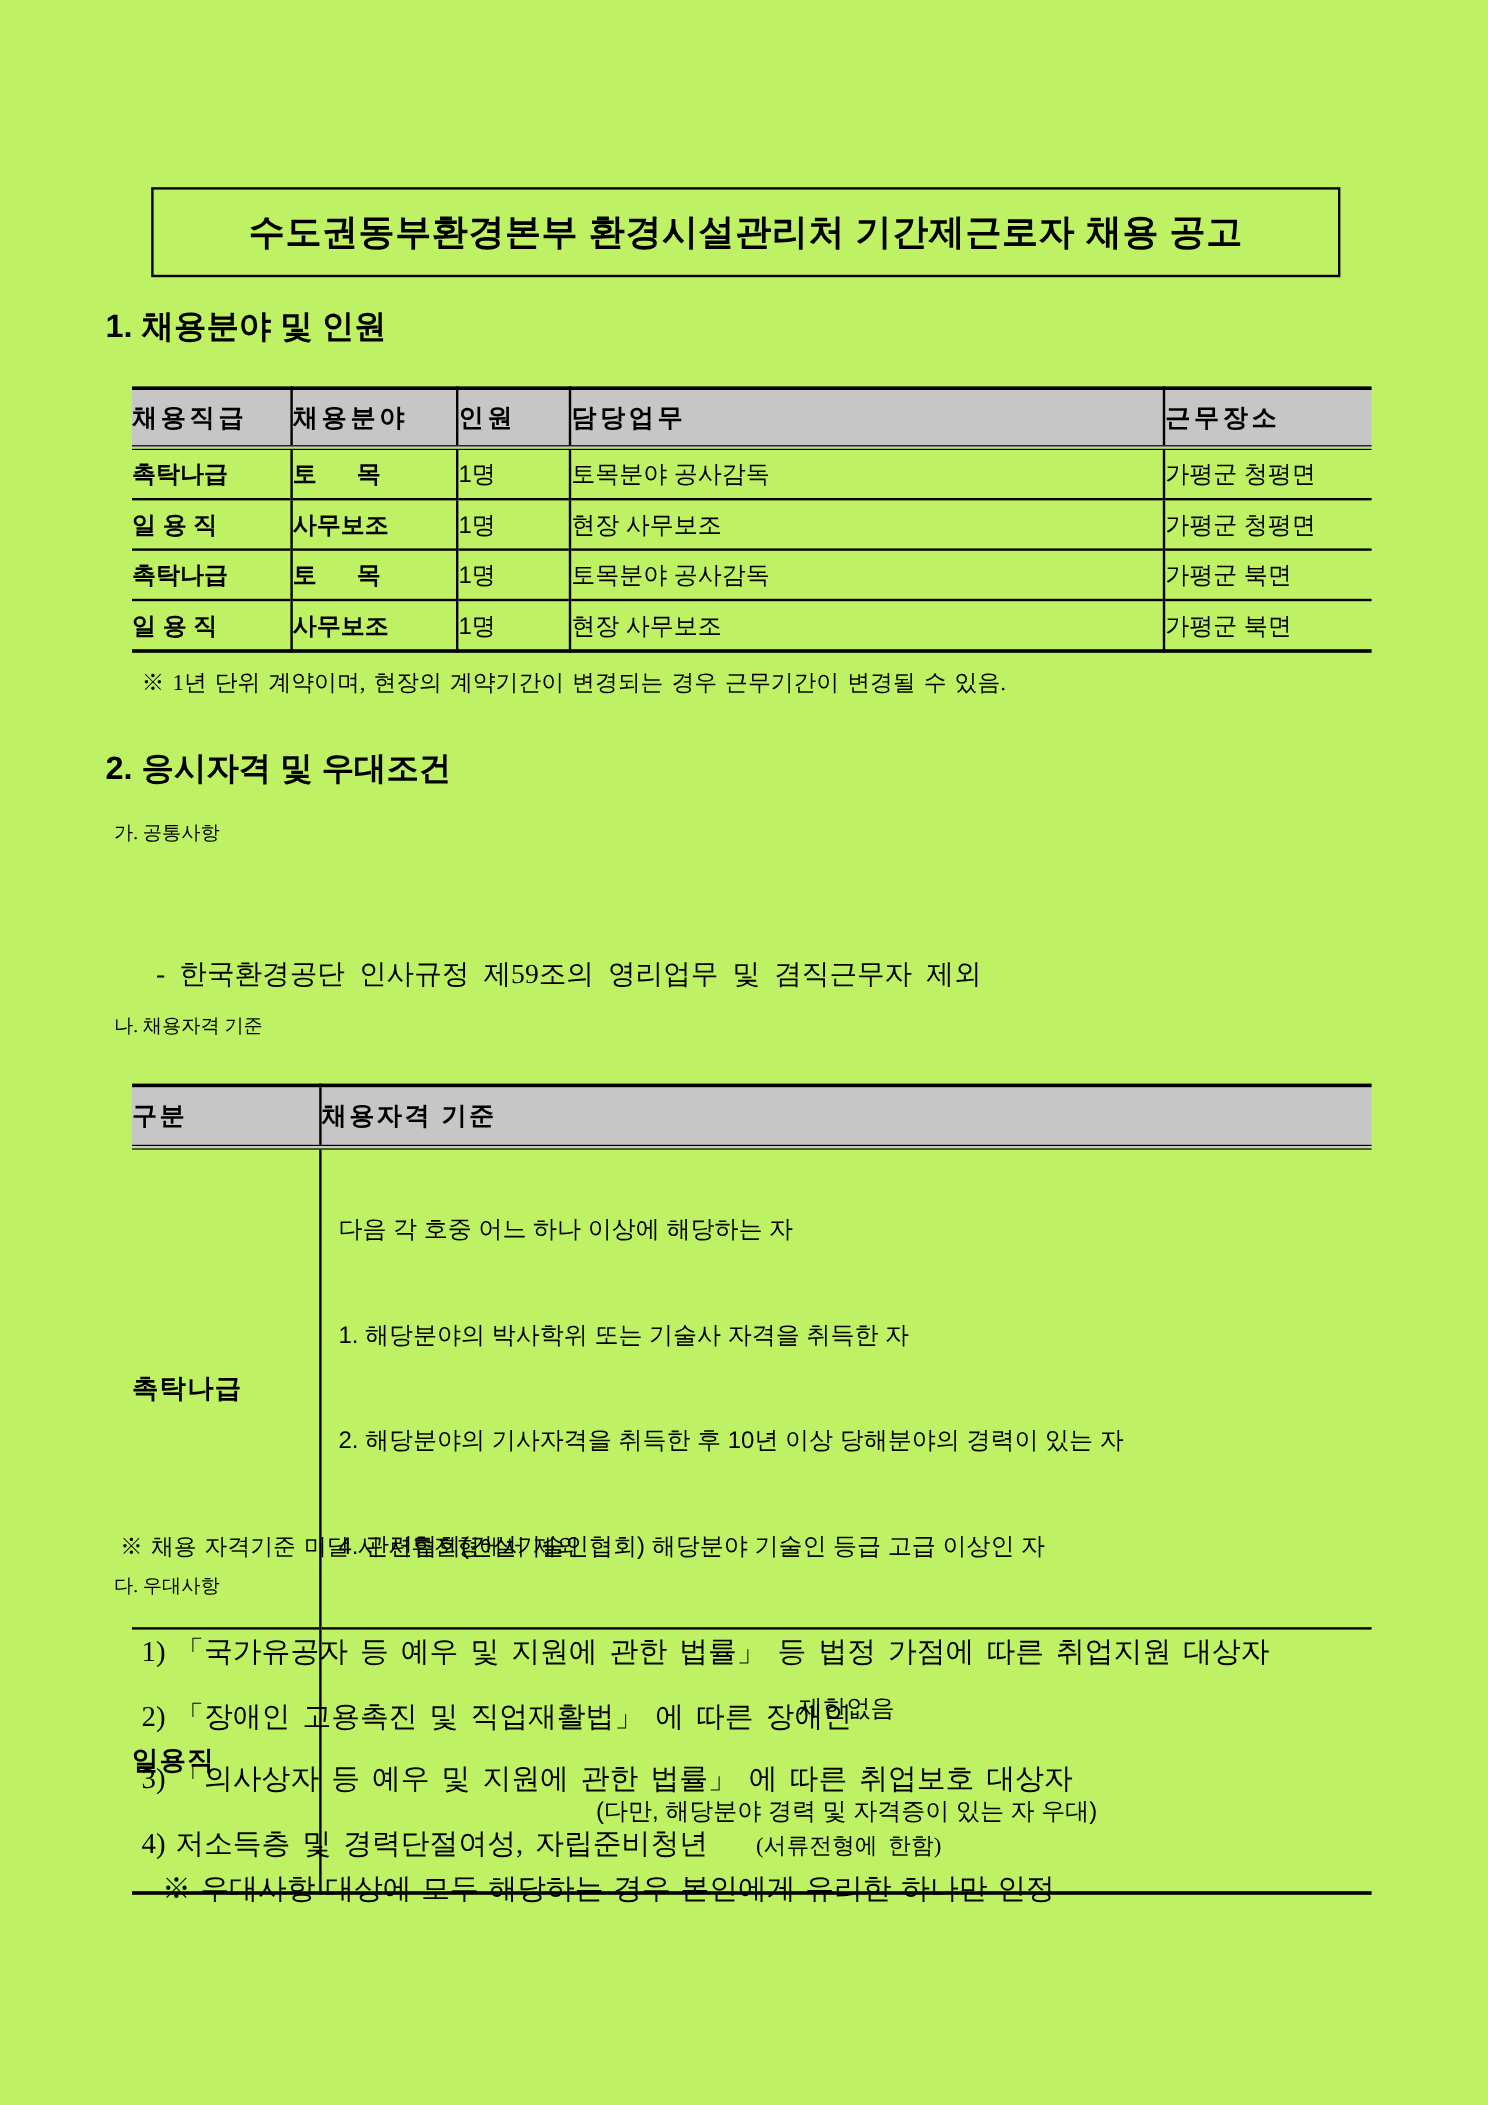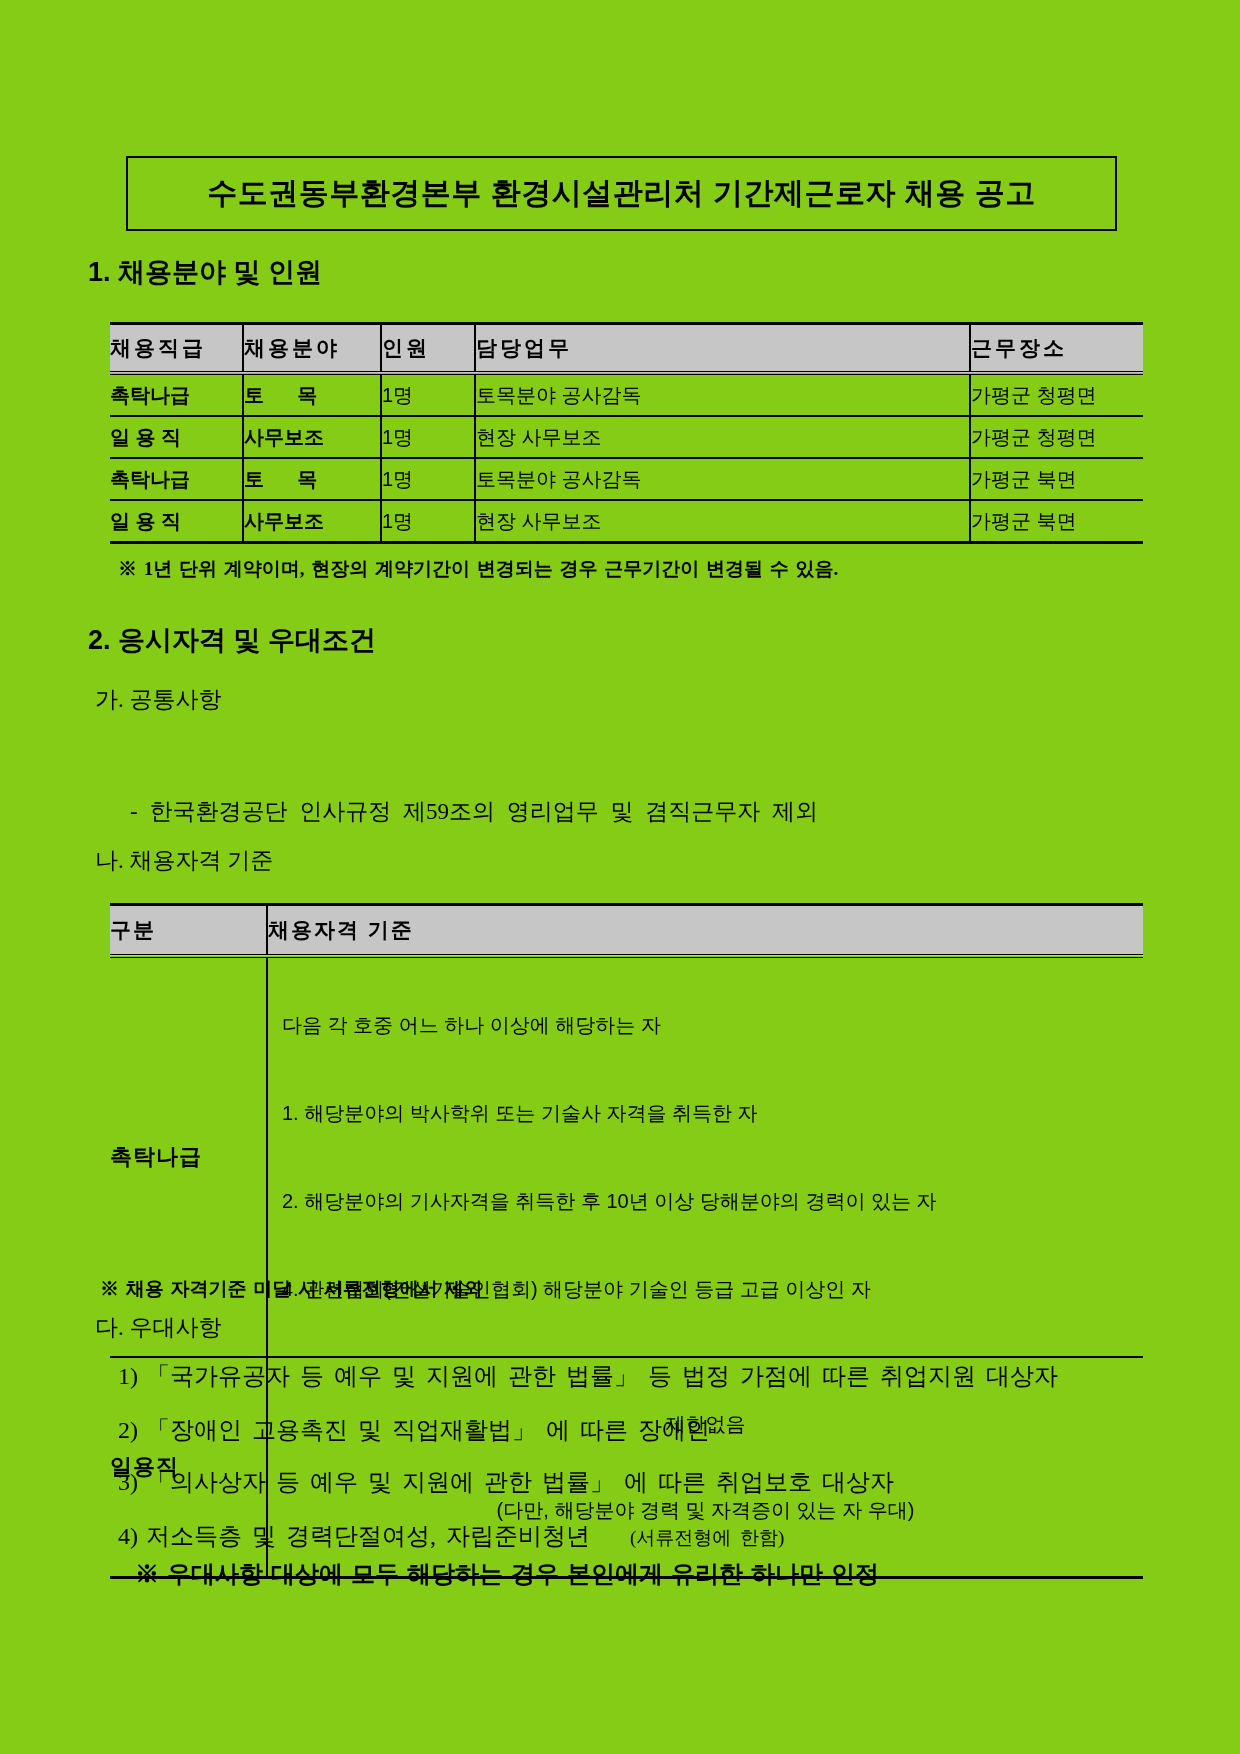--- a/index.html
+++ b/index.html
@@ -1,17 +1,17 @@
 <!DOCTYPE html>
 <html><head>
 <meta charset="utf-8">
 <style>
   html, body { margin:0; padding:0; background:#fff; }
   .page {
-    position:relative; width:1240px; height:1754px; background:#84cc16;
+    position:relative; width:1240px; height:1754px; background:#bef264;
     font-family:"Liberation Serif", serif; color:#000; overflow:hidden;
   }
 
   
   .title-box {
     position:absolute; left:126px; top:156px; width:987px; height:71px;
     border:2px solid #000; display:flex; align-items:center; justify-content:center;
   }
   .title-text {
     font-family:"Liberation Sans", sans-serif; font-weight:bold; font-size:30px;
@@ -46,27 +46,27 @@
   .t2 th { height:48px; font-size:21px; letter-spacing:2px; }
   .t2 .label-cell { font-weight:bold; font-size:22px; letter-spacing:1px; }
   .t2 .row-criteria { height:181px; }
   .t2 .row-daily { height:98px; }
   .t2 .content-cell { text-align:left; padding-left:14px; font-size:20px;margin-left:40px; }
   .t2 .content-cell .line { line-height:42px; white-space:pre; }
   .t2 .content-center { text-align:center; padding-left:0; }
   .t2 .content-center .line { line-height:40px; }
 
   
-  .note { position:absolute; font-size:19px; white-space:nowrap; word-spacing:2px;font-weight:bold; }
+  .note { position:absolute; font-size:19px; white-space:nowrap; word-spacing:2px; }
   .n1  { left:118px; top:556px; }
   .n2a { left:100px; top:1245px; }
   .n2b { left:100px; top:1276px; }
   .n3  { left:135px; top:1558px; font-size:24px; }
 
-  .sub { position:absolute; font-size:23px; white-space:nowrap; }
+  .sub { position:absolute; font-size:16px; white-space:nowrap; }
   .ga { left:95px; top:684px; }
   .na { left:95px; top:845px; }
   .da { left:95px; top:1312px; }
 
   .dash { position:absolute; left:130px; font-size:23px; white-space:nowrap; word-spacing:6px; }
   .d1 { top:736px; }
   .d2 { top:796px; }
 
   .pref { position:absolute; left:118px; font-size:24px; white-space:nowrap; word-spacing:4px; }
   .p1 { top:1360px; }

